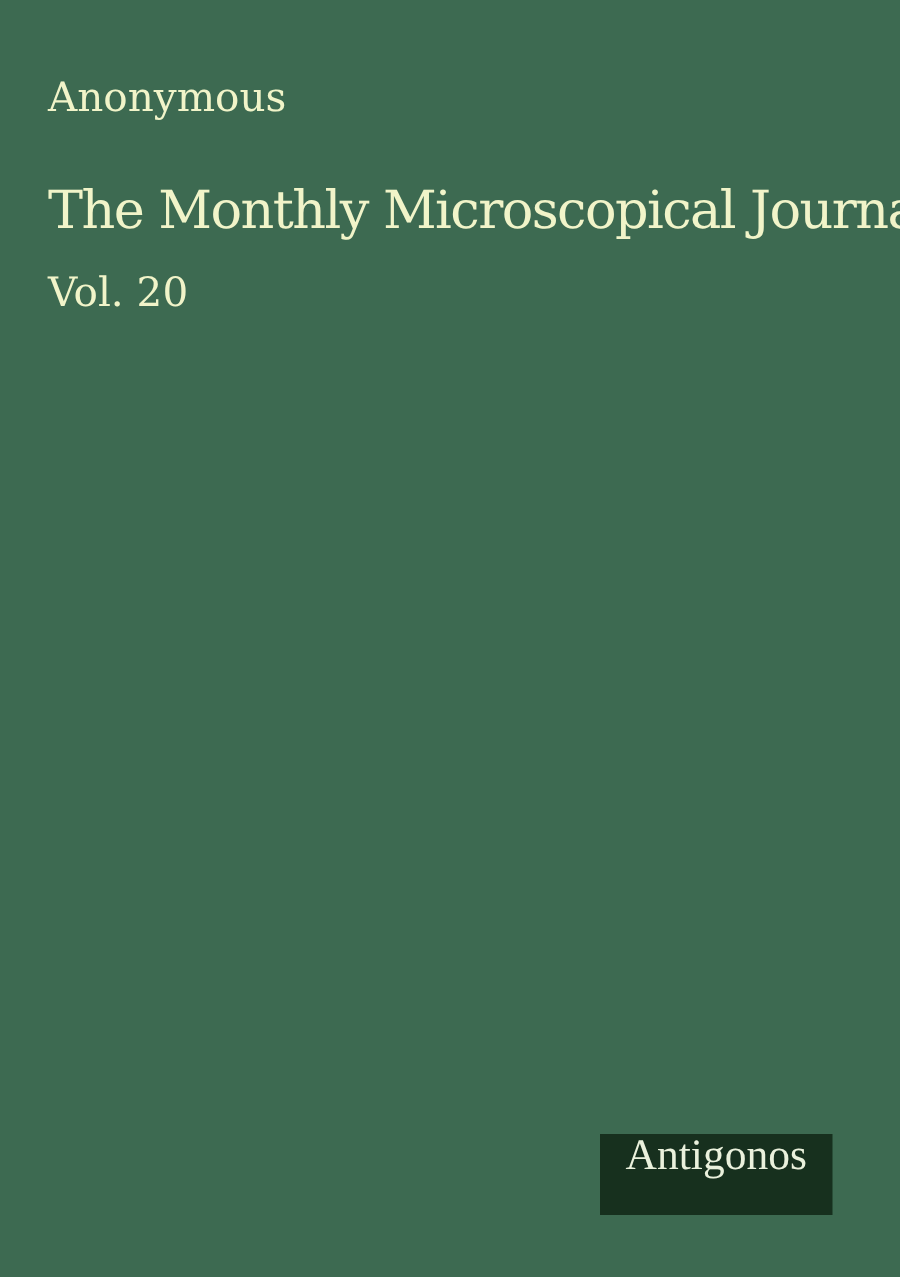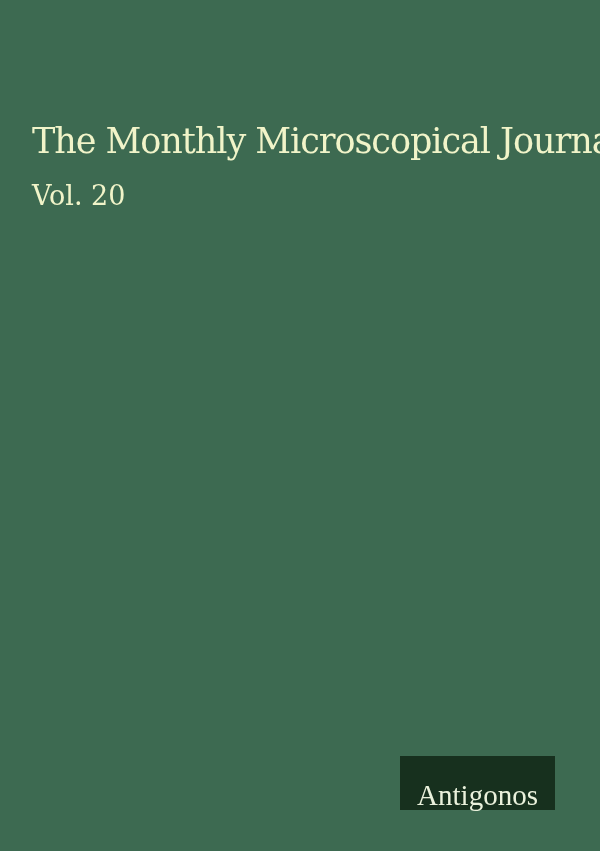--- a/index.html
+++ b/index.html
@@ -43,36 +43,37 @@
     font-weight: 400;
     white-space: nowrap;
   }
   .publisher-box {
     position: absolute;
     left: 400px;
     top: 756px;
     width: 155px;
     height: 54px;
     display: flex;
-    align-items: flex-end;
+    align-items: flex-start;
     justify-content: center;
   }
   .publisher-name {
     font-family: "Liberation Serif", serif;
     font-size: 29px;
     line-height: 1;
     font-weight: 400;
     white-space: nowrap;
   }
 </style>
 </head>
 <body>
 
 <div class="cover" style="background-color: rgb(61, 106, 81);">
 
+  <div class="author" style="color: rgb(241, 244, 201);">Anonymous</div>
 
   <div class="title" style="color: rgb(241, 244, 201);">The Monthly Microscopical Journal</div>
 
   <div class="subtitle" style="color: rgb(241, 244, 201);">Vol. 20</div>
 
   <div class="publisher-box" style="background-color: rgb(23, 48, 30);">
     <span class="publisher-name" style="color: rgb(234, 241, 220);">Antigonos</span>
   </div>
 
 </div>

